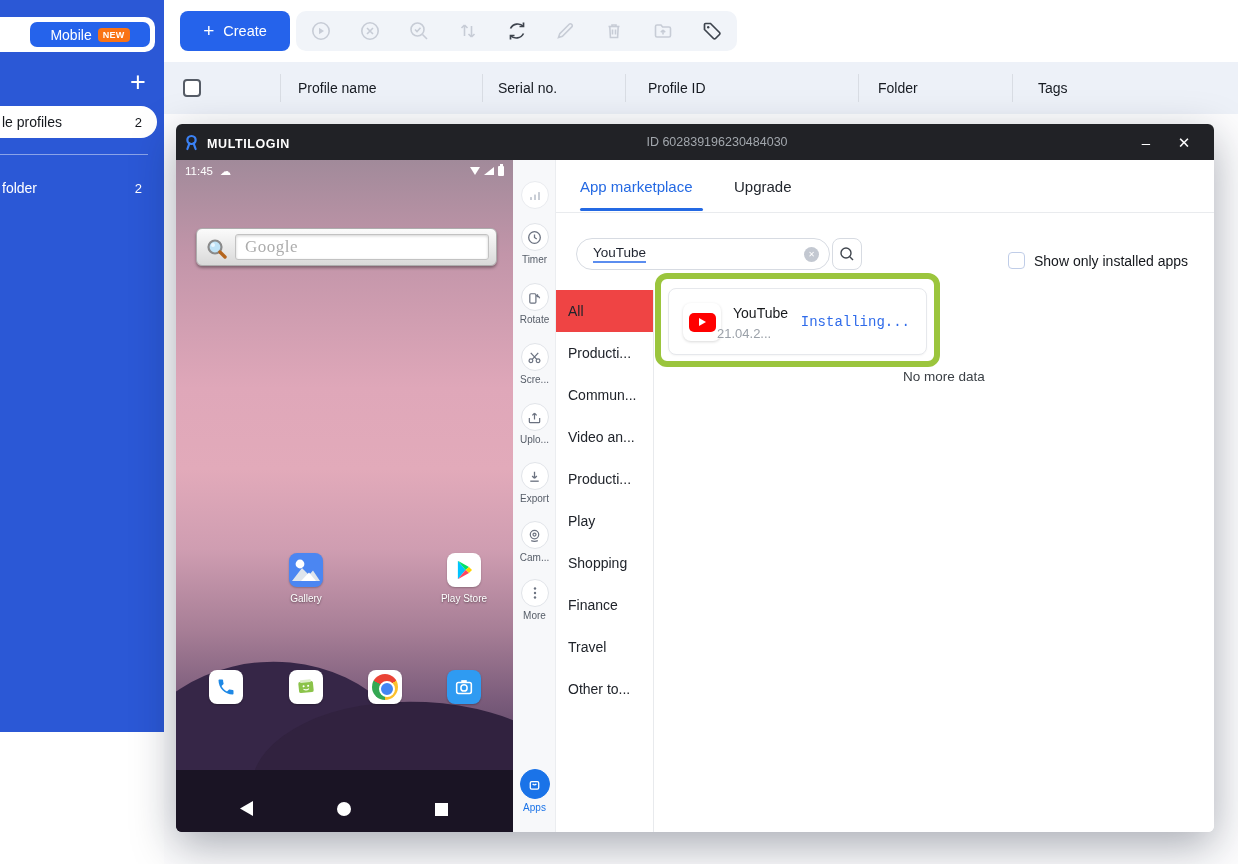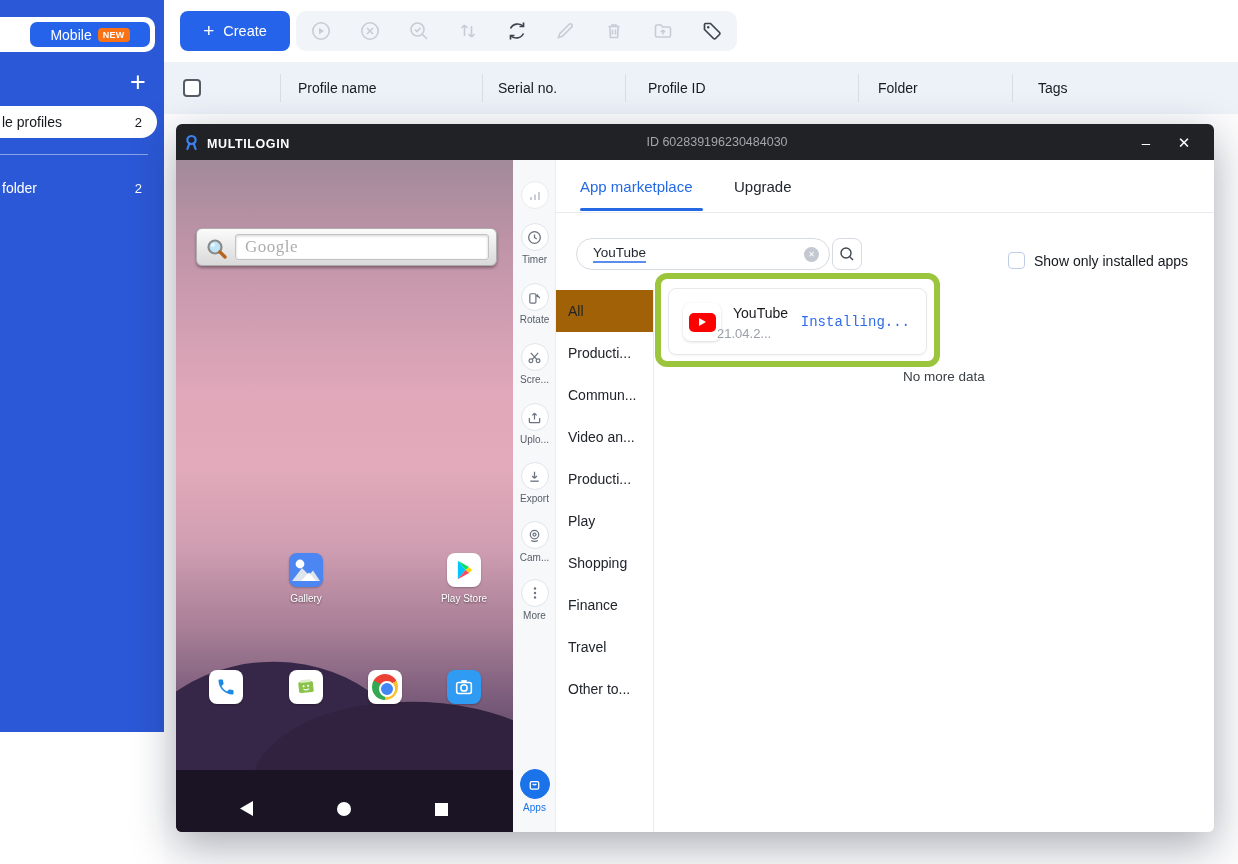--- a/index.html
+++ b/index.html
@@ -106,21 +106,21 @@
   .search-box .sval { font-size:13.5px; color:#1f2430; border-bottom:2px solid #5b8def; padding-bottom:1px; }
   .clear-btn { margin-left:auto; width:15px; height:15px; border:none; border-radius:50%; background:#c3c8d1; color:#fff; font-size:8px;
                line-height:15px; text-align:center; cursor:pointer; padding:0; }
   .search-btn { position:absolute; left:276px; top:78px; width:30px; height:32px; border:1px solid #d7dbe2; border-radius:8px;
                 background:#fff; cursor:pointer; color:#40464e; display:flex; align-items:center; justify-content:center; }
   .installed-chk { position:absolute; left:452px; top:92px; width:17px; height:17px; border:1.5px solid #c0cde8; border-radius:4px; background:#fff; cursor:pointer; }
   .installed-lbl { position:absolute; left:478px; top:93px; font-size:14px; color:#14171c; }
 
   .cats { position:absolute; left:0; top:130px; bottom:0; width:98px; border-right:1px solid #e8eaed; }
   .cat { height:42px; line-height:42px; padding-left:12px; font-size:14px; color:#20242b; cursor:pointer; white-space:nowrap; overflow:hidden; }
-  .cat.sel { background:#a16207; }
+  .cat.sel { background:#ef4444; }
 
   .hl-box { position:absolute; left:99px; top:113px; width:285px; height:94px; border:6px solid #9bc53d; border-radius:12px; z-index:2; pointer-events:none; }
   .app-card { position:absolute; left:112px; top:128px; width:259px; height:67px; background:#fff; border:1px solid #e6e8ec; border-radius:8px; box-shadow:0 1px 2px rgba(0,0,0,.04); }
   .yt-tile { position:absolute; left:14px; top:14px; width:38px; height:38px; border-radius:8px; background:#fff; box-shadow:0 1px 3px rgba(0,0,0,.15);
              display:flex; align-items:center; justify-content:center; }
   .yt-mark { width:27px; height:19px; background:#ff0000; border-radius:5px; display:flex; align-items:center; justify-content:center; }
   .yt-mark .tri { width:0; height:0; border-left:7px solid #fff; border-top:4.5px solid transparent; border-bottom:4.5px solid transparent; margin-left:1px; }
   .app-title { position:absolute; left:64px; top:16px; font-size:14px; color:#17191c; }
   .app-version { position:absolute; left:48px; top:37px; font-size:13px; color:#9aa0a8; }
   .app-status { position:absolute; right:16px; top:25px; font-size:14px; color:#2f6bea; background:none; border:none; cursor:pointer; font-family:Liberation Mono, monospace; }
@@ -247,20 +247,29 @@
       <button class="win-btn">✕</button>
     </div>
   </header>
 
   <div class="modal-body">
 
     <div class="phone">
       <div class="mountain1"></div>
       <div class="mountain2"></div>
 
+      <div class="statusbar">
+        <span class="time">11:45</span>
+        <span class="cloud">☁</span>
+        <span class="right">
+          <span class="sb-wifi"></span>
+          <span class="sb-signal"></span>
+          <span class="sb-batt"></span>
+        </span>
+      </div>
 
       <div class="gwidget">
         <svg style="position:absolute;left:8px;top:8px" width="24" height="24" viewBox="0 0 24 24">
             <circle cx="10" cy="10" r="6.5" fill="#bfe3f7" stroke="#8a8a8a" stroke-width="2.2"></circle>
             <circle cx="8" cy="8" r="2" fill="#eaf7ff"></circle>
             <path d="M15 15 L20 20" stroke="#b5651d" stroke-width="3.4" stroke-linecap="round"></path>
           </svg>
         <div class="ginput">
           <span class="gtext">Google</span>
         </div>

